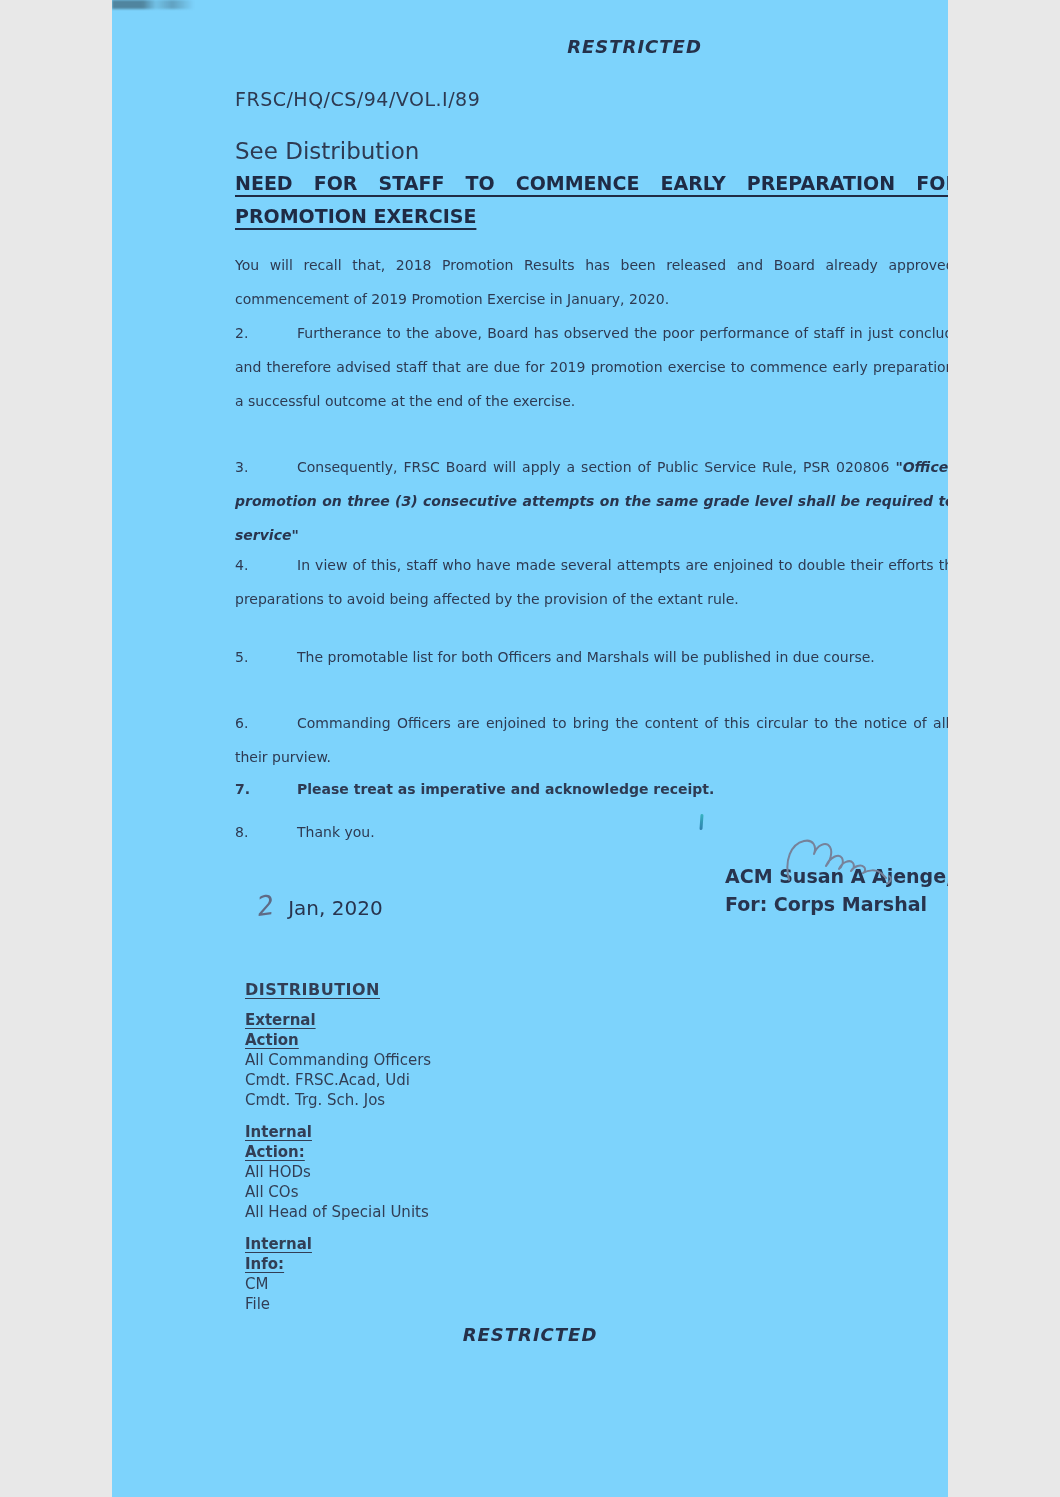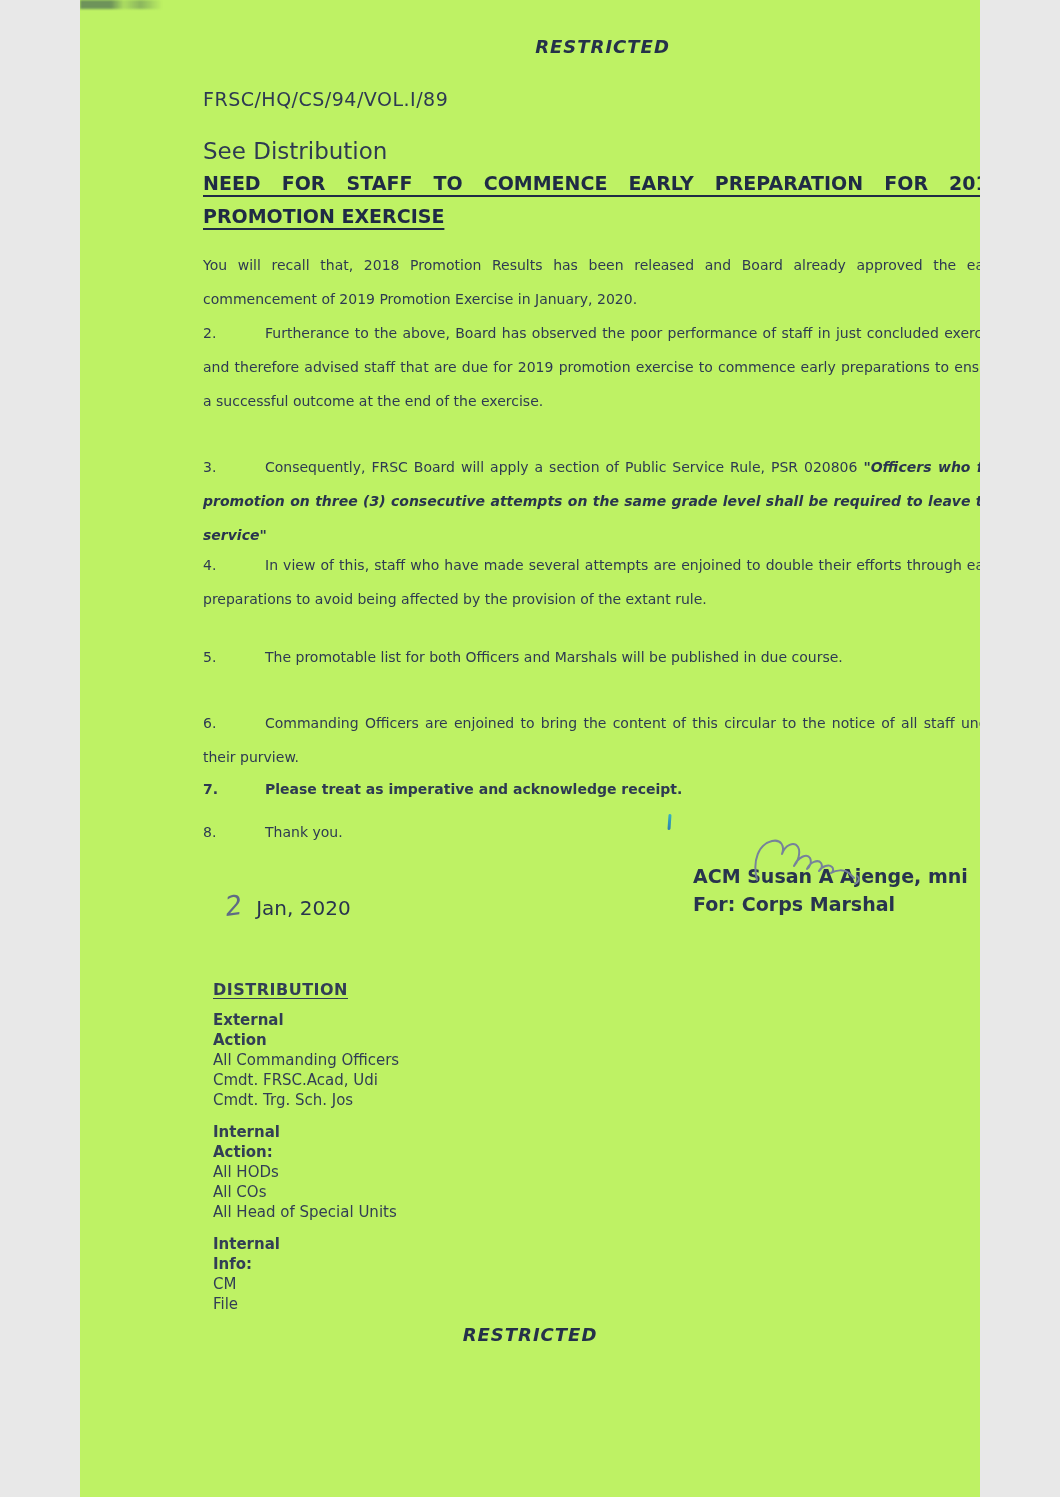--- a/index.html
+++ b/index.html
@@ -1,20 +1,20 @@
 <!DOCTYPE html>
 <html><head>
 <meta charset="utf-8">
 <style>
   html,body { margin:0; padding:0; background:#e8e8e8; }
   .page {
     position:relative;
-    width:900px; height:1497px;
+    width:836px; height:1497px;
     margin:0 auto;
-    background:#bef264;
+    background:#7dd3fc;
     font-family:"DejaVu Sans","Liberation Sans",sans-serif;
     color:#2e3a52;
     overflow:hidden;
   }
   .content { position:absolute; left:123px; top:0; width:799px; }
 
   .abs { position:absolute; left:0; right:0; }
 
   .restricted { font-weight:bold; font-style:italic; font-size:18px;
                 letter-spacing:1px; color:#25314a; text-align:center; }
@@ -39,21 +39,21 @@
 
   .dateline { position:absolute; left:22px; white-space:nowrap; }
   .hand-day { font-size:27px; color:#5f6b85; font-style:italic;
               display:inline-block; transform:rotate(-8deg); margin-right:14px; }
   .month    { font-weight:normal; font-size:20px; color:#28344e; }
 
   .dist { position:absolute; left:10px; font-size:15px; line-height:20px; color:#323e55; }
   .dist-h { font-weight:bold; font-size:16px; text-decoration:underline;
             text-underline-offset:3px; margin-bottom:10px; letter-spacing:0.5px; }
   .dist-group { margin-bottom:12px; }
-  .dist-label { font-weight:bold; text-underline-offset:3px;
+  .dist-label { font-weight:bold; text-decoration:underline; text-underline-offset:3px;
                 width:max-content; }
   .dist-item { }
 
   .smudge { position:absolute; left:0; top:0; width:110px; height:9px;
             background:linear-gradient(90deg, rgba(45,70,82,0.55) 0 28%,
                        rgba(45,70,82,0.12) 40%, rgba(45,70,82,0.35) 55%,
                        rgba(45,70,82,0.0) 75%);
             filter:blur(1px); }
   .pen-tick { position:absolute; left:588px; top:814px; width:3px; height:16px;
               background:linear-gradient(180deg,#37b3c0,#2f7fae);

